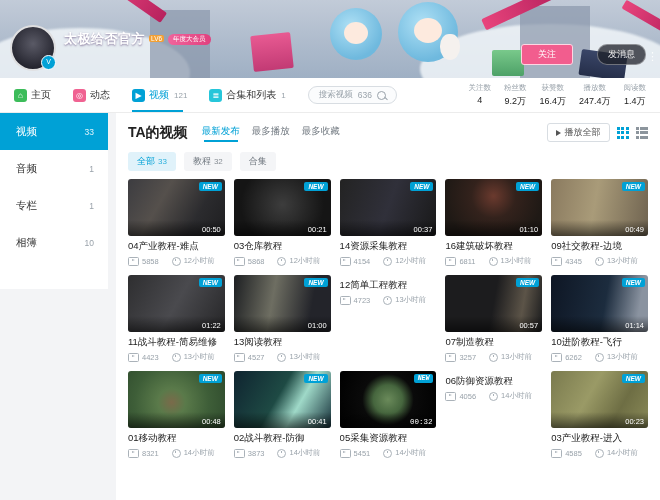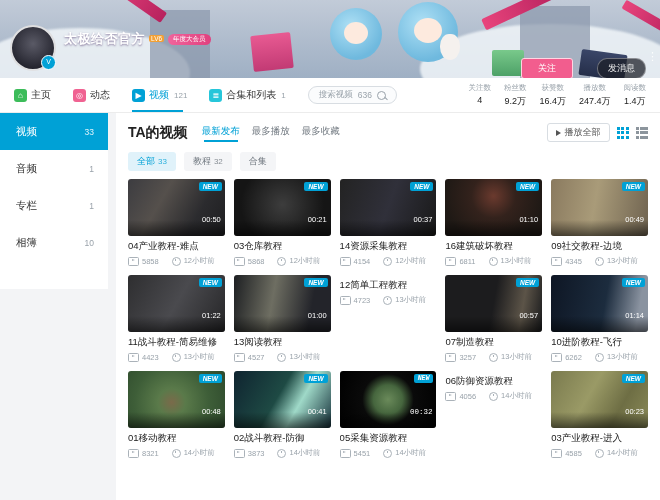--- a/index.html
+++ b/index.html
@@ -29,21 +29,21 @@
     border:2px solid rgba(255,255,255,.85);box-sizing:border-box;}
   .avatar .av-badge{position:absolute;right:-2px;bottom:-1px;width:13px;height:13px;border-radius:50%;
     background:#00a1d6;border:1px solid #fff;color:#fff;font-size:7px;line-height:12px;text-align:center;}
   .who{position:absolute;left:64px;top:30px;}
   .uname{color:#fff;font-size:13px;font-weight:bold;text-shadow:0 1px 2px rgba(60,30,90,.55);letter-spacing:.5px;}
   .lv{display:inline-block;margin-left:4px;background:#f3a034;color:#fff;font-size:6.5px;
     border-radius:2px;padding:0 2px;vertical-align:2px;}
   .fanbadge{display:inline-block;margin-left:4px;background:linear-gradient(90deg,#f0649c,#e0407e);
     color:#fff;font-size:6.5px;border-radius:6px;padding:1px 5px;vertical-align:2px;}
   .usub{margin-top:4px;color:rgba(255,255,255,.85);font-size:8px;text-shadow:0 1px 1px rgba(60,30,90,.4);}
-  .b-actions{position:absolute;right:14px;top:58px;display:flex;gap:8px;align-items:center;}
+  .b-actions{position:absolute;right:14px;top:44px;display:flex;gap:8px;align-items:center;}
   .btn-follow{background:#f25d8e;border:1px solid #ffd5e2;color:#fff;font-size:9px;
     padding:3px 16px;border-radius:3px;cursor:pointer;}
   .btn-msg{background:rgba(30,32,40,.75);border:1px solid rgba(255,255,255,.35);color:#eee;
     font-size:9px;padding:3px 10px;border-radius:10px;cursor:pointer;margin-left:16px;}
   .b-more{position:absolute;right:2px;top:50px;color:#fff;font-size:11px;letter-spacing:0;cursor:pointer;opacity:.9;}
 
   
   .navbar{height:34px;background:#fff;display:flex;align-items:center;
     padding:0 14px;border-bottom:1px solid #ececec;position:relative;}
   .nav-item{display:flex;align-items:center;gap:4px;margin-right:22px;cursor:pointer;
@@ -94,21 +94,21 @@
   .fpill .fc{margin-left:3px;font-size:8px;opacity:.8;}
 
   
   .grid{display:grid;grid-template-columns:repeat(5,1fr);column-gap:9px;row-gap:9px;}
   .vcard{cursor:pointer;}
   .thumb{position:relative;height:57px;border-radius:3px;overflow:hidden;background:#222;}
   .thumb::after{content:"";position:absolute;left:0;right:0;bottom:0;height:16px;
     background:linear-gradient(180deg,transparent,rgba(0,0,0,.55));}
   .newb{position:absolute;top:3px;right:3px;background:#00a1d6;color:#fff;
     font-size:6.5px;font-weight:bold;font-style:italic;padding:1px 4px;border-radius:2px;z-index:2;}
-  .dur{position:absolute;right:4px;bottom:12px;color:#fff;font-size:7.5px;z-index:2;}
+  .dur{position:absolute;right:4px;bottom:2px;color:#fff;font-size:7.5px;z-index:2;}
   .vtitle{margin-top:4px;font-size:9.5px;color:#212121;line-height:12px;height:12px;
     white-space:nowrap;overflow:hidden;text-overflow:ellipsis;}
   .vmeta{margin-top:4px;display:flex;align-items:center;gap:13px;color:#99a2aa;font-size:7.5px;}
   .vmeta .mgrp{display:flex;align-items:center;gap:3px;}
   .tvicon{width:9px;height:7px;border:1px solid #aab2b9;border-radius:1.5px;position:relative;display:inline-block;}
   .tvicon::after{content:"";position:absolute;left:2.5px;top:1.2px;width:0;height:0;
     border-left:3px solid #aab2b9;border-top:1.8px solid transparent;border-bottom:1.8px solid transparent;}
   .clkicon{width:7px;height:7px;border:1px solid #aab2b9;border-radius:50%;position:relative;display:inline-block;}
   .clkicon::after{content:"";position:absolute;left:2.6px;top:1.2px;width:1px;height:2.6px;background:#aab2b9;}
 </style>

